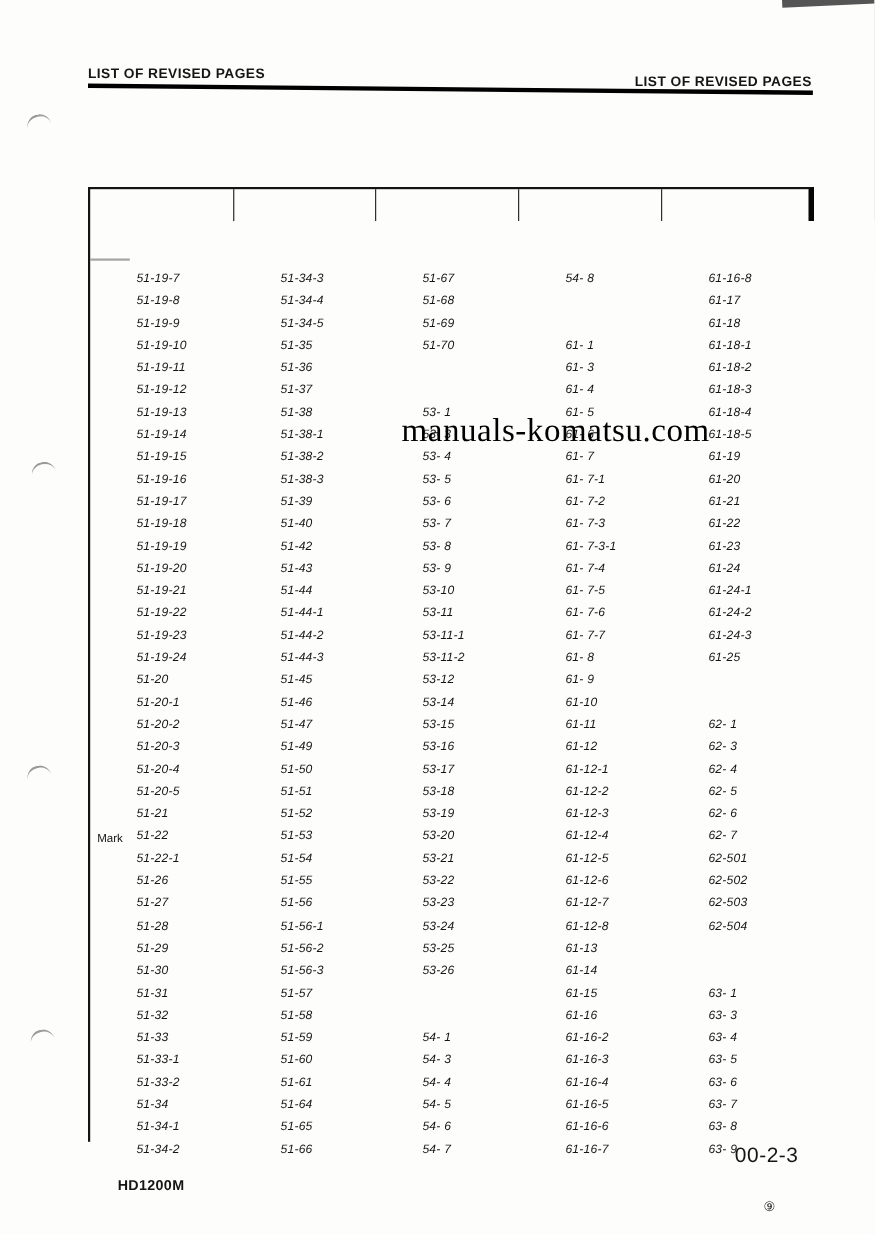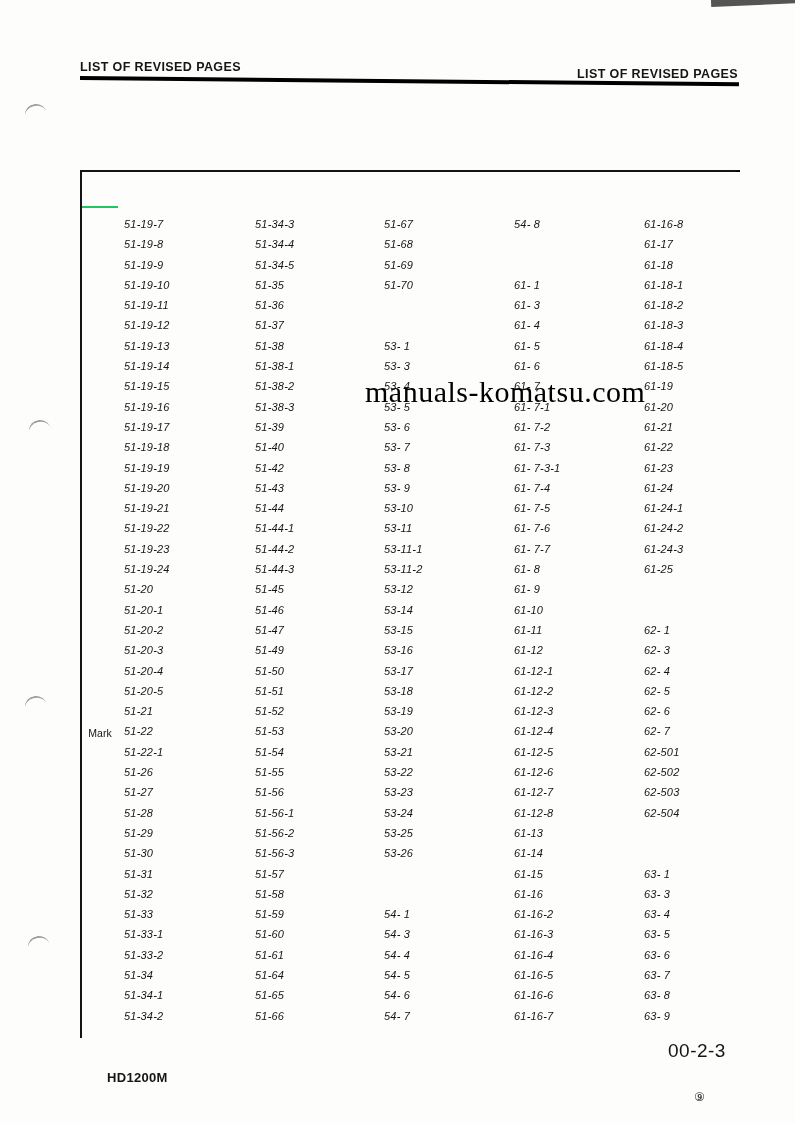--- a/index.html
+++ b/index.html
@@ -10,22 +10,22 @@
   .title-right{position:absolute;right:57px;top:67px;font-size:12.5px;font-weight:bold;letter-spacing:.4px;}
   .header-rule{position:absolute;left:80px;top:76px;width:659px;height:4px;background:#000;
                transform:rotate(0.55deg);transform-origin:left center;}
   
   .revision-table{position:absolute;left:80px;top:170px;width:660px;height:868px;
                   display:grid;grid-template-columns:131px 129px 130px 130px 140px;
                   border-top:2px solid #141414;border-left:2px solid #141414;border-right:5px solid #050505;
                   box-sizing:border-box;}
   .group{border-right:1px solid #1a1a1a;box-sizing:border-box;display:flex;flex-direction:column;}
   .group:last-child{border-right:none;}
-  .ghead{height:34px;border-bottom:2px solid #22c55e;display:grid;grid-template-columns:36px 50px 1fr;
-         align-items:center;font-size:10.5px;line-height:1.12;}
+  .ghead{height:34px;border-bottom:2px solid #a3a3a3;display:grid;grid-template-columns:36px 50px 1fr;
+         align-items:center;font-size:10.5px;line-height:1.12;margin-top:29px;}
   .h{display:block;text-align:center;}
   .h.rev{padding-right:3px;}
   .grows{padding-top:10px;font-style:italic;}
   .row{height:20.3px;display:grid;grid-template-columns:36px 57px 1fr;align-items:center;}
   .c.page{font-size:11px;padding-left:6px;white-space:pre;letter-spacing:.2px;}
   .c.rev{font-size:12.5px;padding-left:7px;white-space:pre;}
   
   .watermark{position:absolute;left:365px;top:375px;font-size:30px;letter-spacing:.5px;
              color:#000000;z-index:5;white-space:nowrap;font-family:Liberation Serif, serif;}
   

